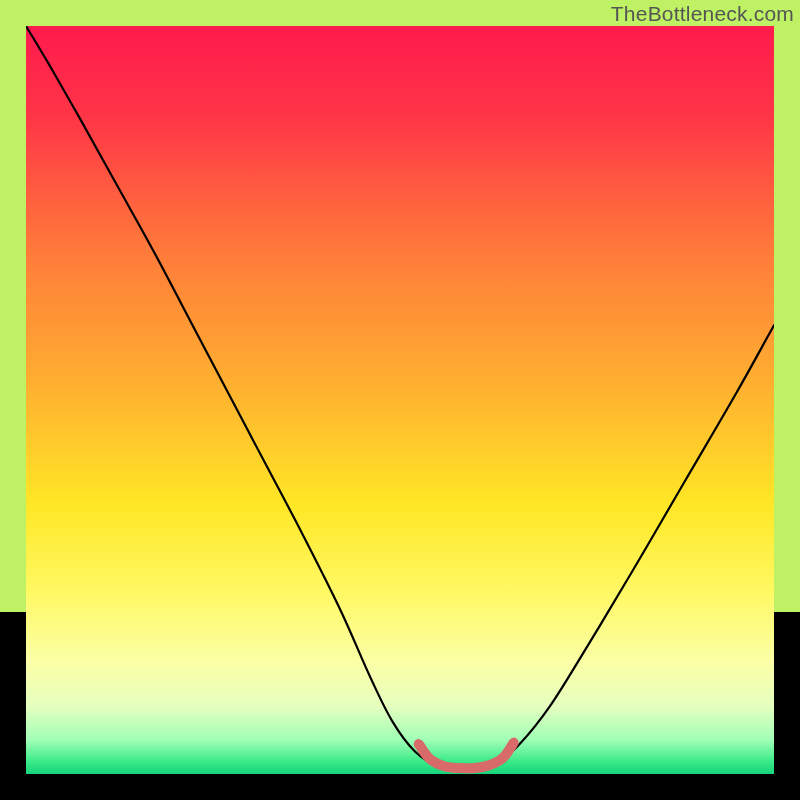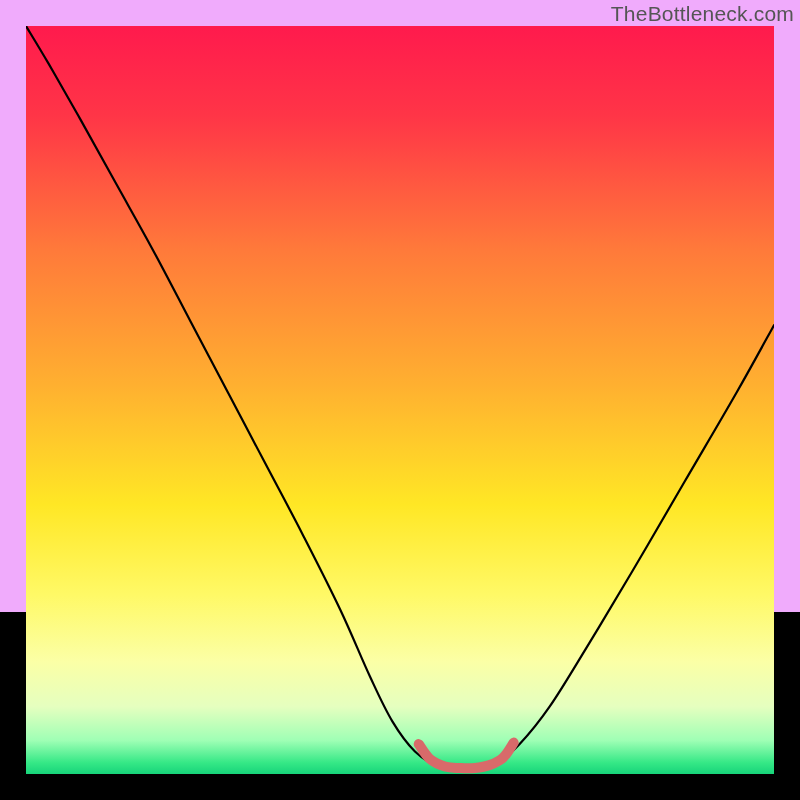--- a/index.html
+++ b/index.html
@@ -8,21 +8,21 @@
     width: 800px;
     height: 800px;
     overflow: hidden;
     background: #000;
     font-family: Arial, Helvetica, sans-serif;
   }
   .frame {
     position: relative;
     width: 800px;
     height: 612px;
-    background: #f0abfc;
+    background: #bef264;
   }
   .watermark {
     position: absolute;
     top: 2px;
     right: 6px;
     color: #555;
     font-size: 21px;
     font-weight: 500;
     letter-spacing: 0.2px;
     z-index: 10;

